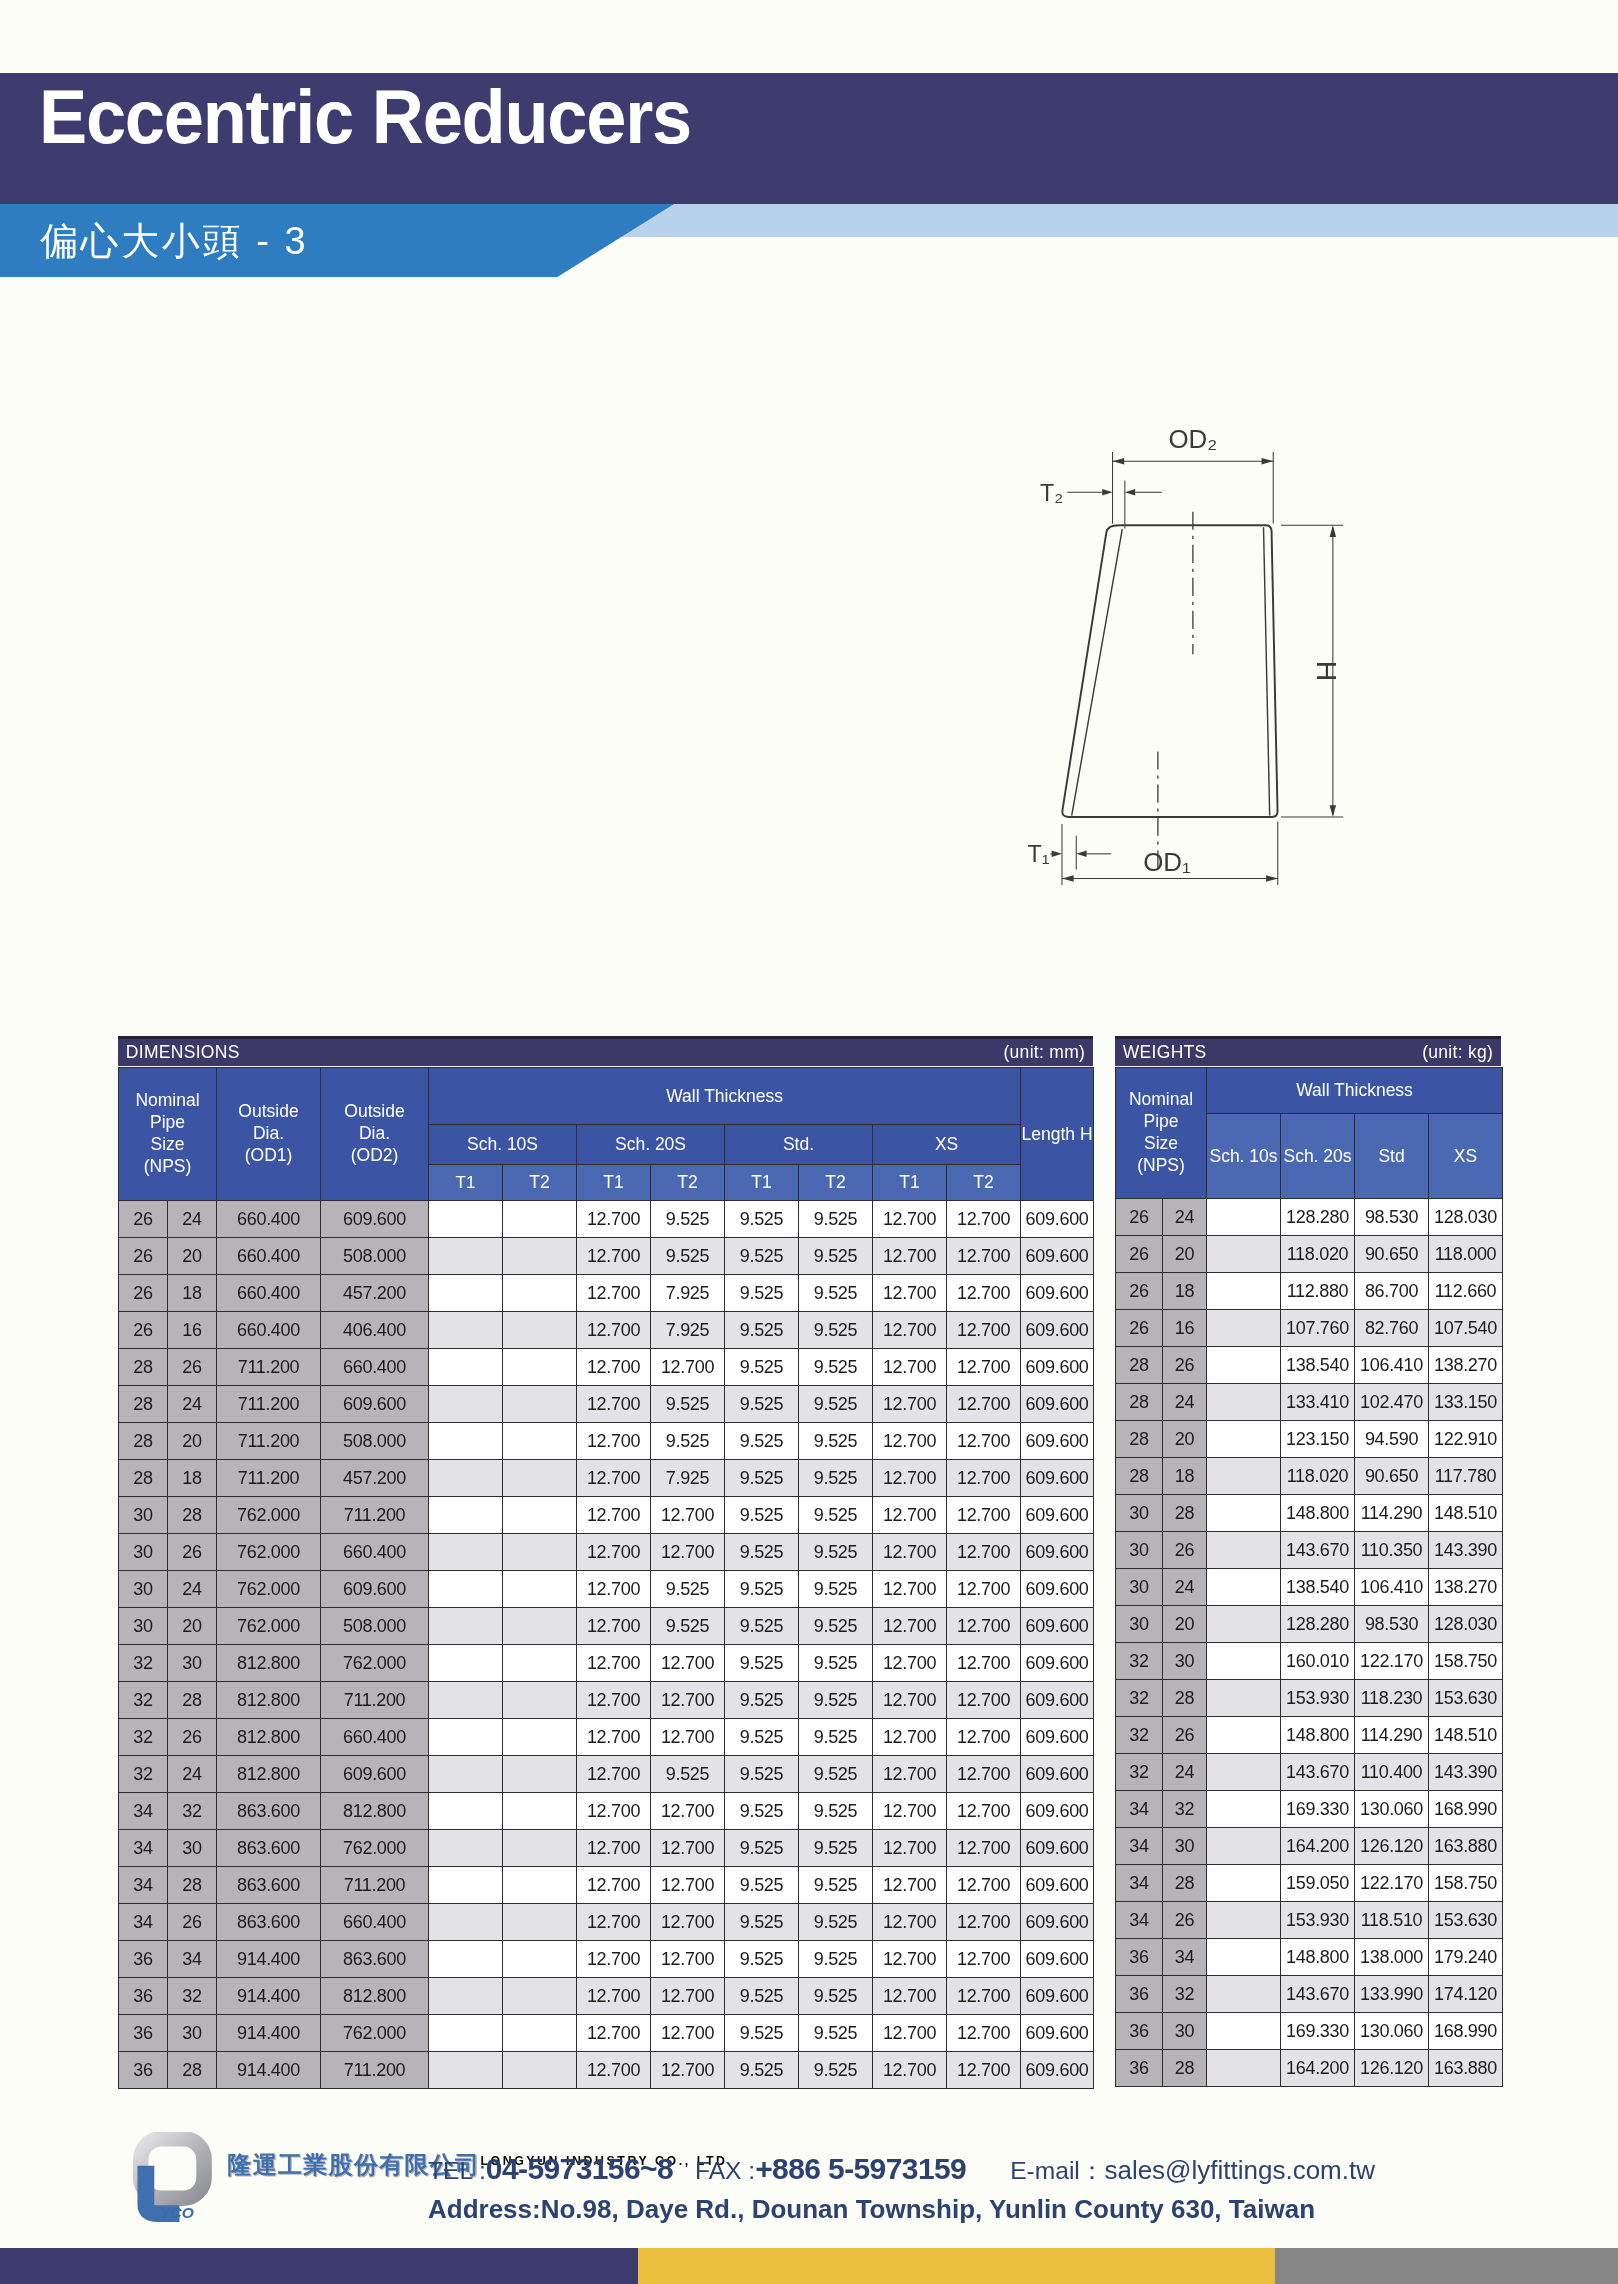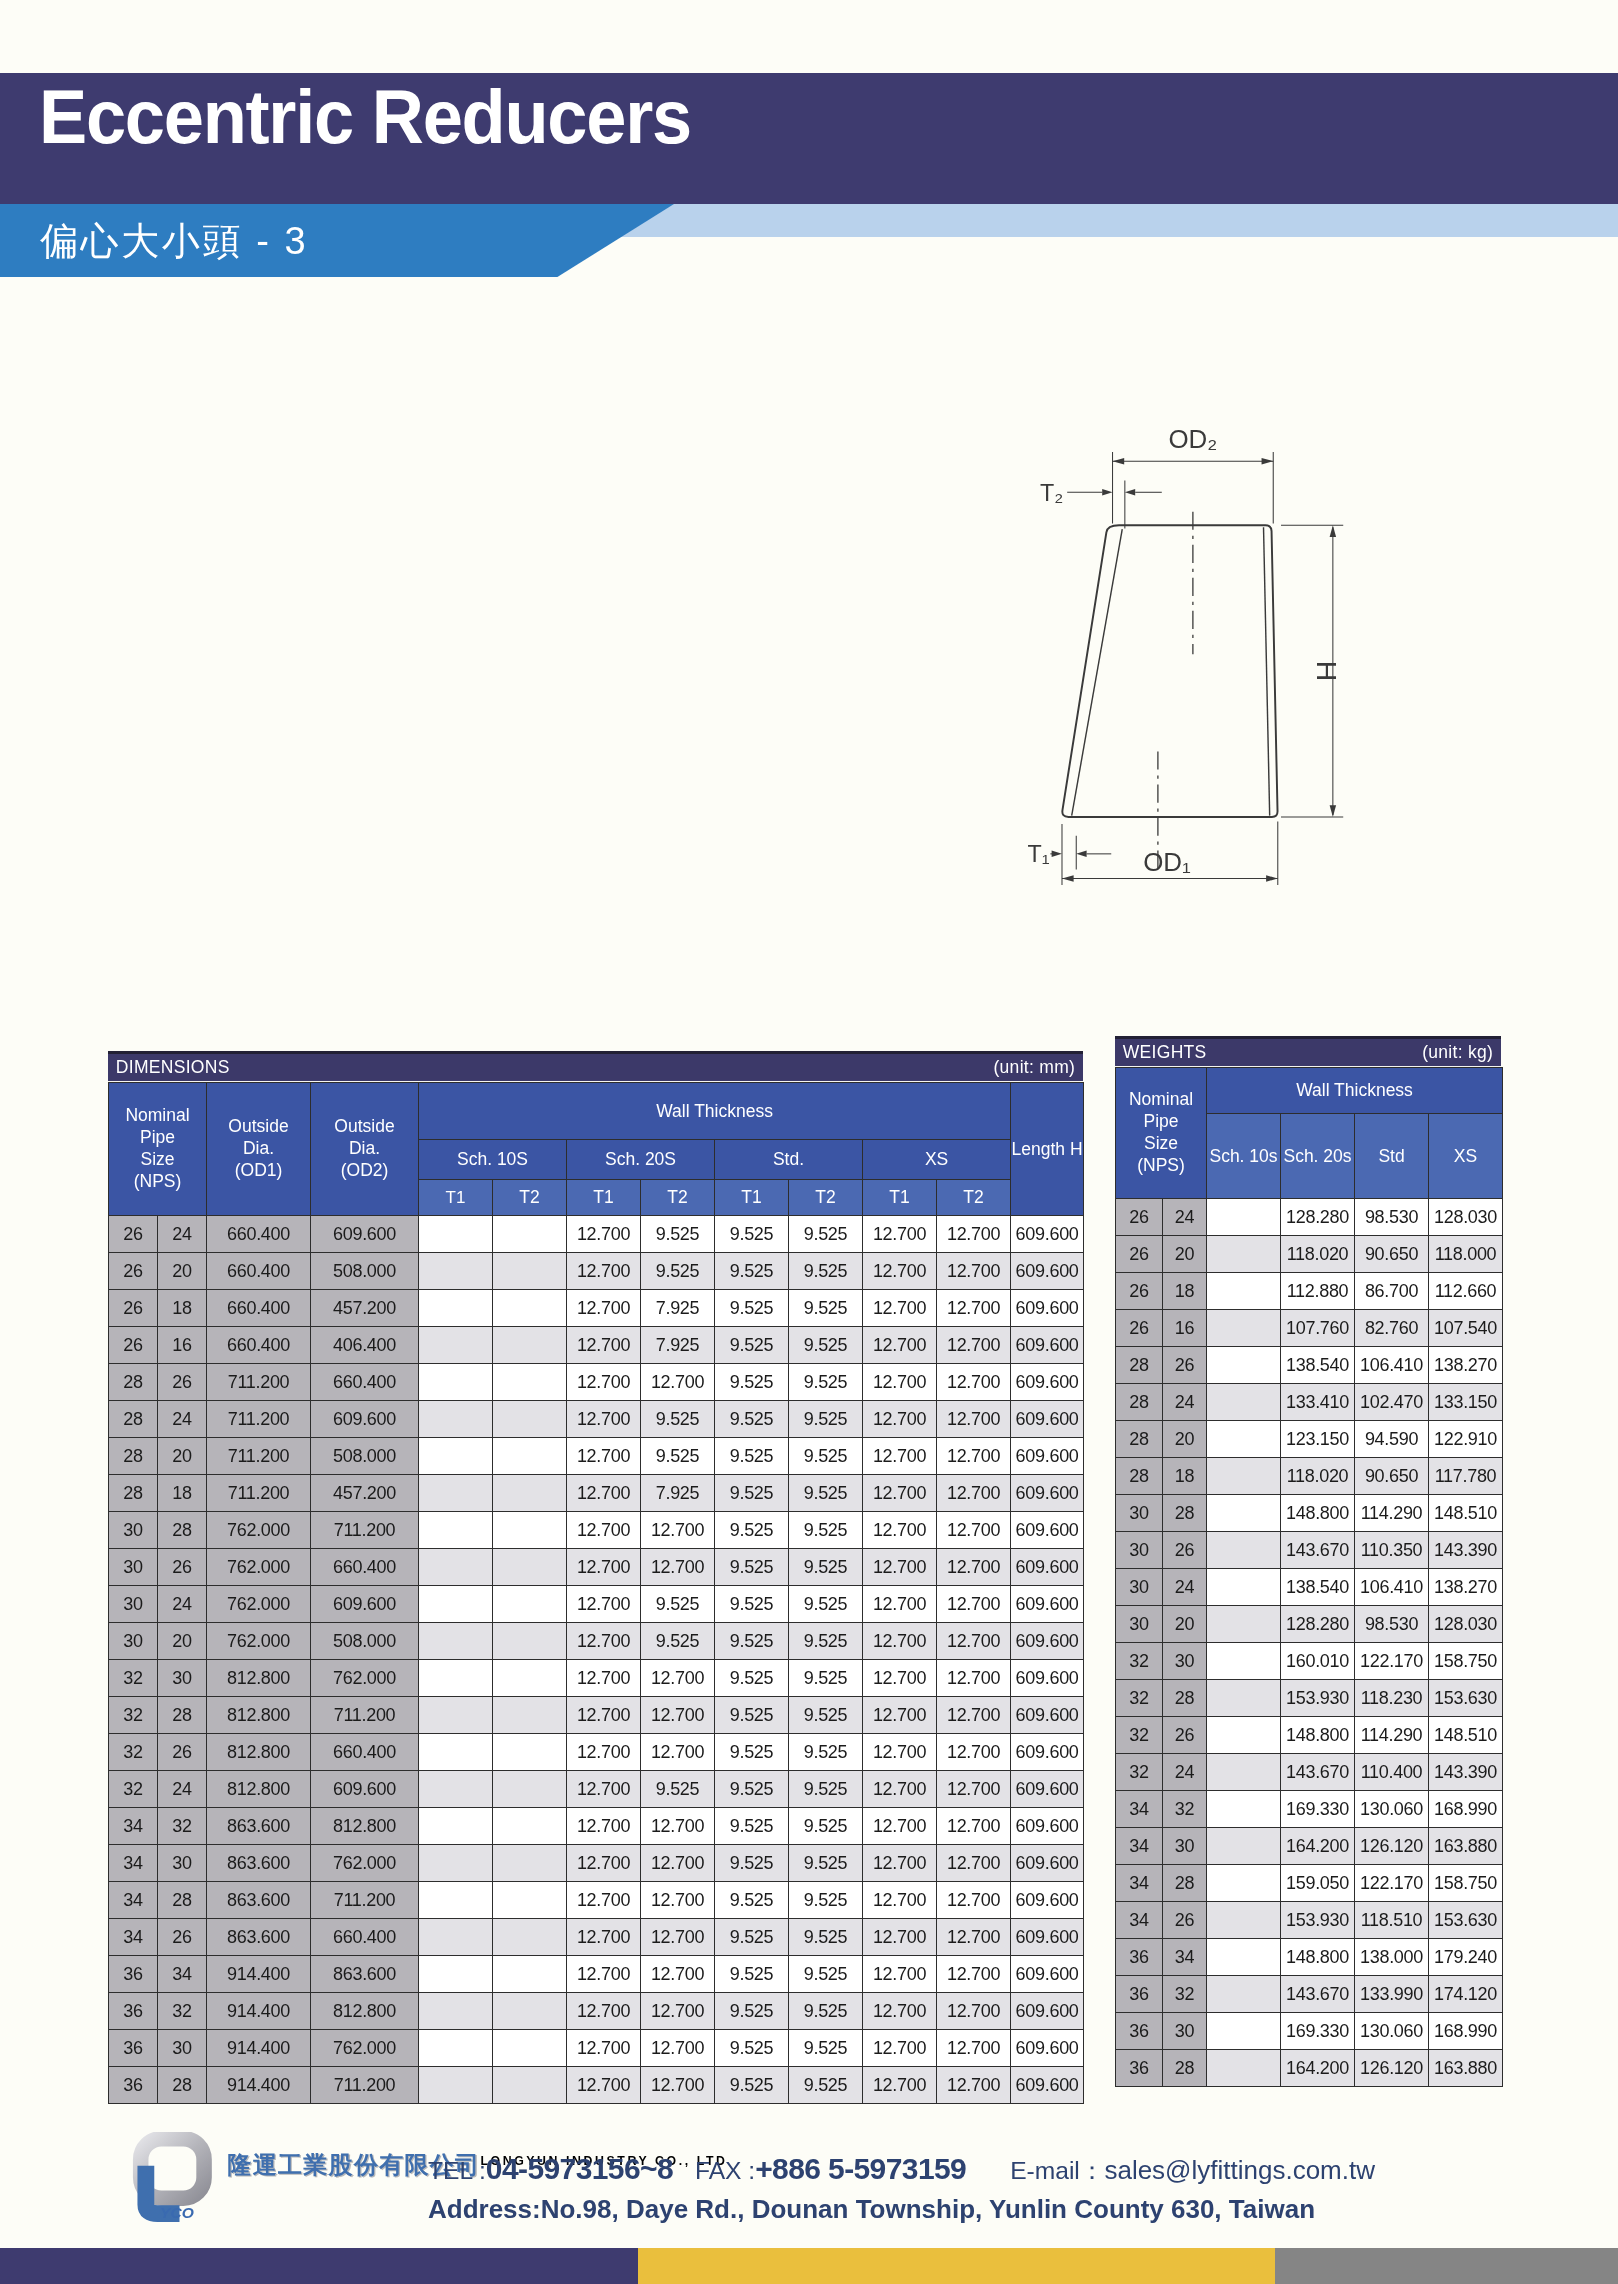--- a/index.html
+++ b/index.html
@@ -111,21 +111,21 @@
     <text x="216" y="694" font-size="40" text-anchor="middle">OD₁</text>
 
     <line x1="76" y1="640" x2="76" y2="692" stroke="#3a3a3a" stroke-width="1.6"></line>
     <text x="18" y="681" font-size="36" text-anchor="middle">T₁</text>
     <line x1="36" y1="668" x2="40" y2="668" stroke="#3a3a3a" stroke-width="1.6"></line>
     <polygon points="54,668 38,663 38,673" fill="#3a3a3a"></polygon>
     <polygon points="76,668 92,663 92,673" fill="#3a3a3a"></polygon>
     <line x1="92" y1="668" x2="130" y2="668" stroke="#3a3a3a" stroke-width="1.6"></line>
   </svg>
 
-  <div class="tbl-wrap" style="left:108px;width:975px;margin-top:15px;">
+  <div class="tbl-wrap" style="left:118px;width:975px;">
     <div class="tbl-titlebar">
       <span>DIMENSIONS</span>
       <span>(unit: mm)</span>
     </div>
     <table class="dims" style="width:975px;">
       <colgroup>
         <col style="width:49px">
           <col style="width:49px">
           <col style="width:104px">
           <col style="width:108px">

